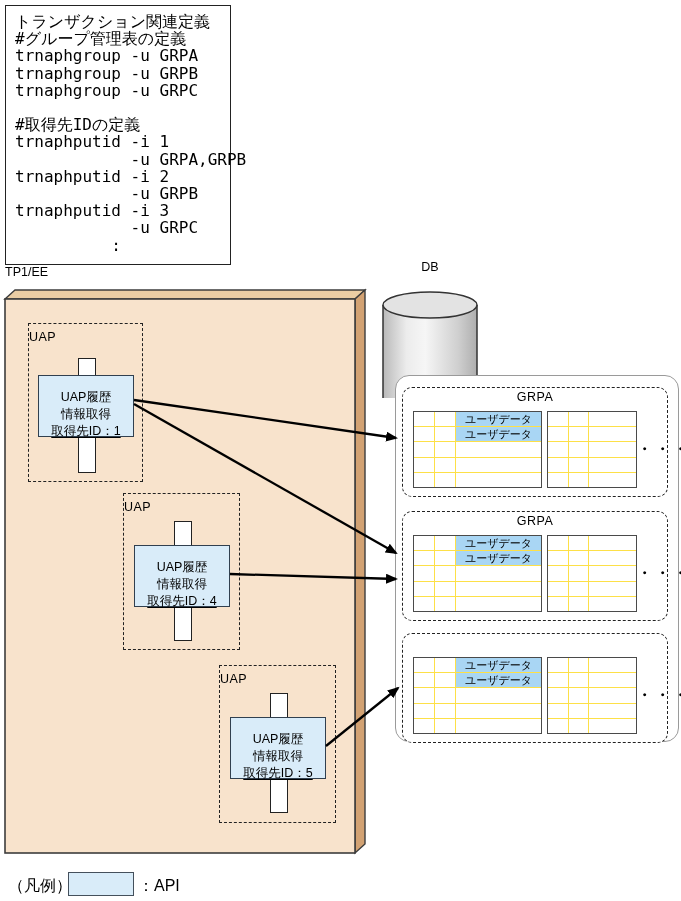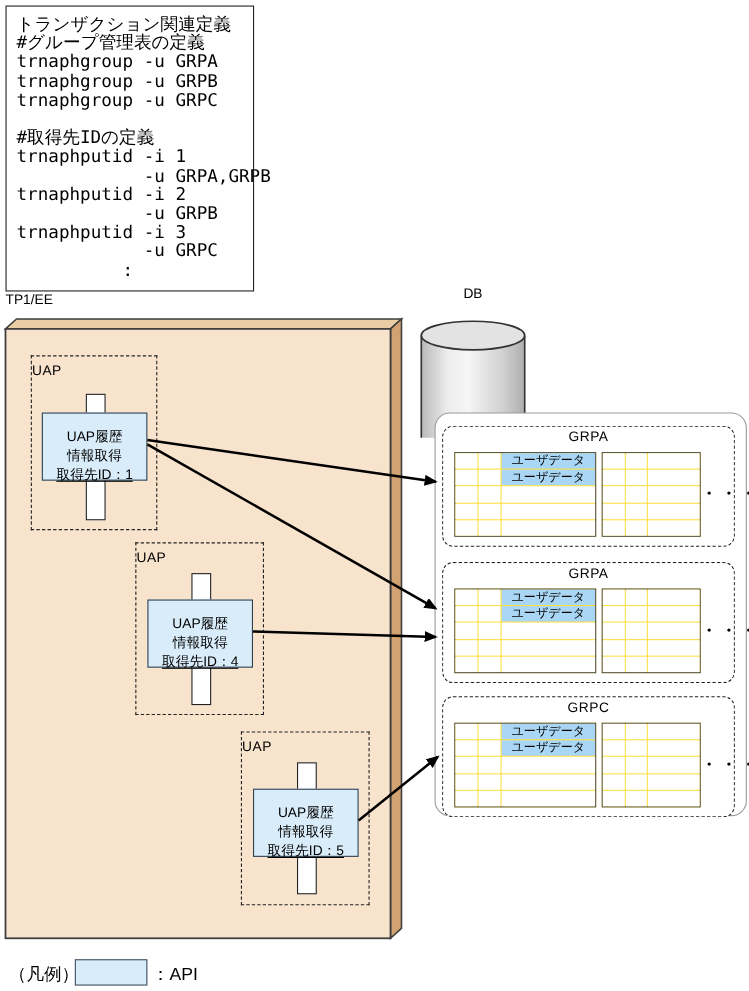--- a/index.html
+++ b/index.html
@@ -182,21 +182,20 @@
           <div class="cell"></div>
           <div class="cell"></div>
           <div class="cell"></div>
           <div class="cell"></div>
           <div class="cell"></div>
           <div class="cell"></div>
         </div>
       <div class="dots" style="left:234px;top:52px;">・・・</div>
     </div>
     <div class="group" style="top:257px;">
-      <div class="group-label">GRPC</div>
       <div class="tbl" style="left: 10px; top: 23px; grid-template-columns: 20px 20px 85px;">
           <div class="cell"></div>
           <div class="cell"></div>
           <div class="cell hl" style="background: rgb(169, 214, 244);">ユーザデータ</div>
           <div class="cell"></div>
           <div class="cell"></div>
           <div class="cell hl" style="background: rgb(169, 214, 244);">ユーザデータ</div>
           <div class="cell"></div>
           <div class="cell"></div>
           <div class="cell"></div>

